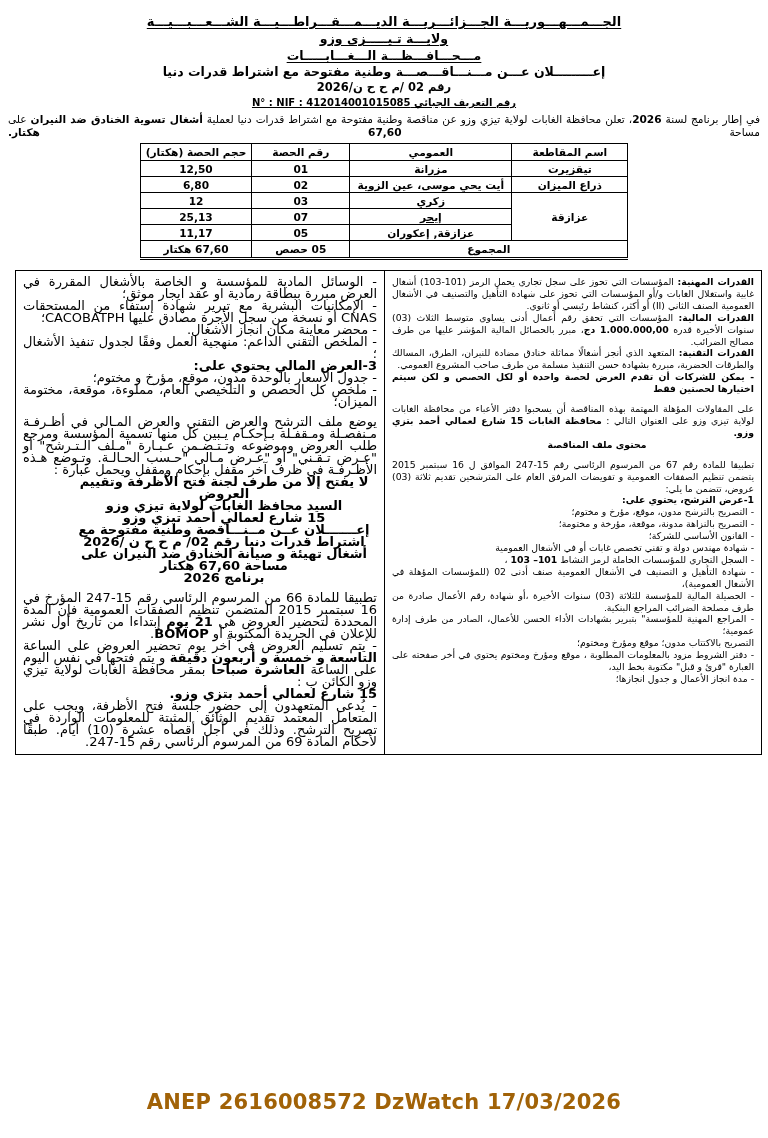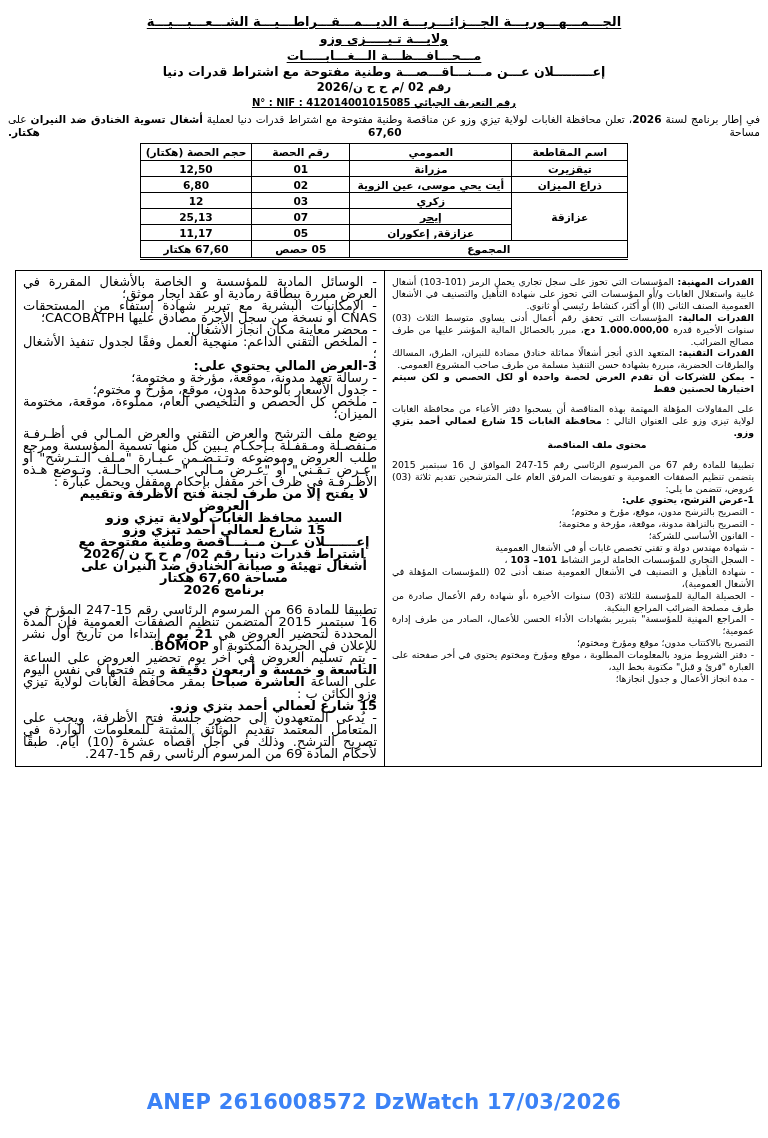--- a/index.html
+++ b/index.html
@@ -49,21 +49,21 @@
   .col-second { width:370px; font-size:13px;    line-height:12px; margin-right:-1px; }
   .colbox p { text-align:justify; margin:0; }
   .colbox p.c { text-align:center;margin-left:48px; }
   .colbox p.r { text-align:right; }
   .p-indent { text-indent:16px; }
   .gap { margin-top:8px !important; }
 
   
   .footer {
     position:absolute; top:1090px; left:0; width:768px; text-align:center;
-    font-size:21px; font-weight:700; color:#3b82f6; letter-spacing:.2px;
+    font-size:21px; font-weight:700; color:#a16207; letter-spacing:.2px;
   }
 </style>
 </head>
 <body>
 
 <div class="page">
 
   <div class="letterhead">
     <div class="hl hl1 u">الجـــمـــهـــوريـــة الجـــزائـــريـــة الديـــمـــقـــراطـــيـــة الشـــعـــبـــيـــة</div>
     <div class="hl u">ولايـــة تـيـــــزى وزو</div>
@@ -153,21 +153,20 @@
       <p>- دفتر الشروط مزود بالمعلومات المطلوبة ، موقع ومؤرخ ومختوم يحتوي في أخر صفحته على العبارة "قرئ و قبل" مكتوبة بخط اليد،</p>
       <p>- مدة انجاز الأعمال و جدول انجازها؛</p>
     </div>
 
     <div class="colbox col-second">
       <p>- الوسائل المادية للمؤسسة و الخاصة بالأشغال المقررة في العرض مبررة ببطاقة رمادية  او عقد ايجار موثق؛</p>
       <p>- الإمكانيات البشرية مع تبرير شهادة إستفاء من المستحقات CNAS  أو نسخة من سجل الأجرة مصادق عليها CACOBATPH؛</p>
       <p>- محضر معاينة مكان انجاز الأشغال.</p>
       <p>- الملخص التقني الداعم: منهجية العمل وفقًا لجدول تنفيذ الأشغال ؛</p>
       <p class="b">3-العرض المالي يحتوي على:</p>
-      <p>- رسالة تعهد مدونة، موقعة، مؤرخة و مختومة؛</p>
       <p>- جدول الأسعار بالوحدة مدون، موقع، مؤرخ و مختوم؛</p>
       <p>- ملخص كل الحصص و التلخيصي العام، مملوءة، موقعة، مختومة الميزان؛</p>
       <p class="gap">يوضع ملف الترشح والعرض التقني والعرض المـالي في أظـرفـة مـنفصـلة ومـقفـلة بـإحكـام يـبين كل منها تسمية المؤسسة ومرجع طلب العروض وموضوعه وتـتـضـمن عـبـارة "مـلف الـتـرشح" أو "عـرض تـقـني" أو "عـرض مـالي "حـسب الحـالـة. وتـوضع هـذه الأظـرفـة في ظرف آخر مقفل بإحكام ومقفل ويحمل عبارة :</p>
       <p class="c b">لا يفتح إلا من طرف لجنة فتح الأظرفة وتقييم العروض</p>
       <p class="c b">السيد محافظ الغابات لولاية تيزي وزو</p>
       <p class="c b">15 شارع لعمالي أحمد  تيزي وزو</p>
       <p class="c b">إعـــــــلان عــن مــنـــاقصة وطنية مفتوحة مع اشتراط قدرات دنيا رقم  02/ م ح ح ن /2026</p>
       <p class="c b">أشغال تهيئة و صيانة الخنادق ضد النيران على مساحة 67,60 هكتار</p>
       <p class="c b">برنامج 2026</p>
       <p class="gap"><span>تطبيقا للمادة 66 من المرسوم الرئاسي  رقم 15-247 المؤرخ  في 16 سبتمبر 2015 المتضمن تنظيم الصفقات العمومية فإن المدة المحددة لتحضير العروض  هي </span><span class="b">21 يوم</span><span> إبتداءا من تاريخ أول نشر للإعلان في الجريدة المكتوبة أو </span><span class="b">BOMOP</span><span>.</span></p>

